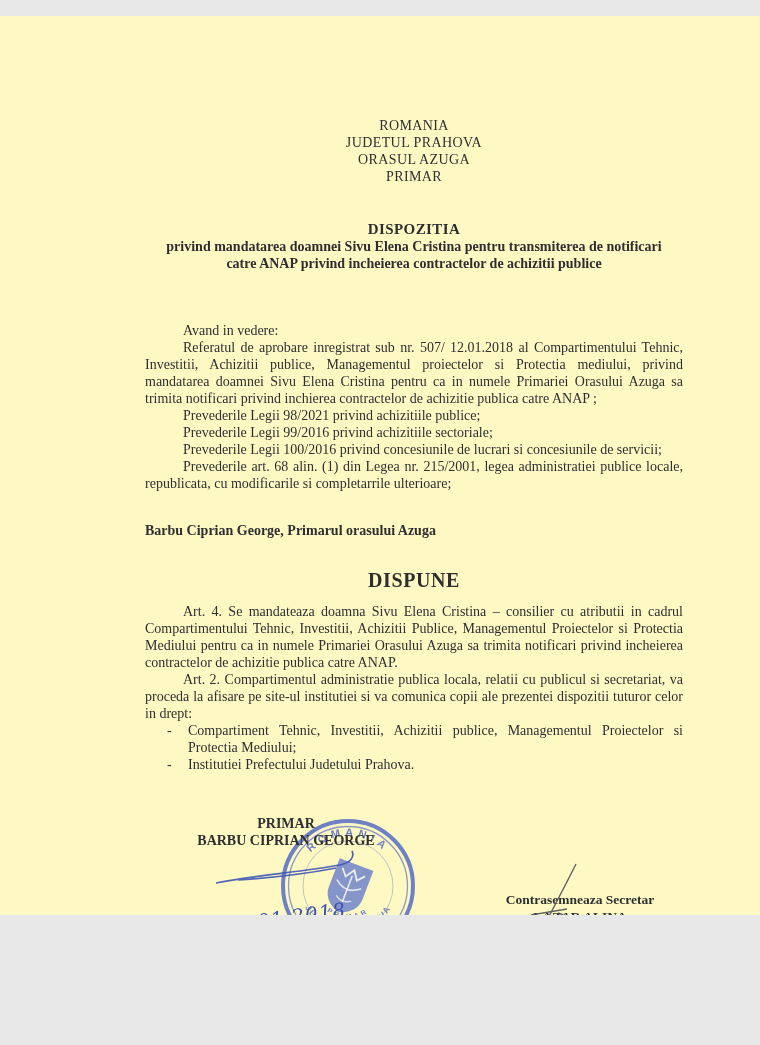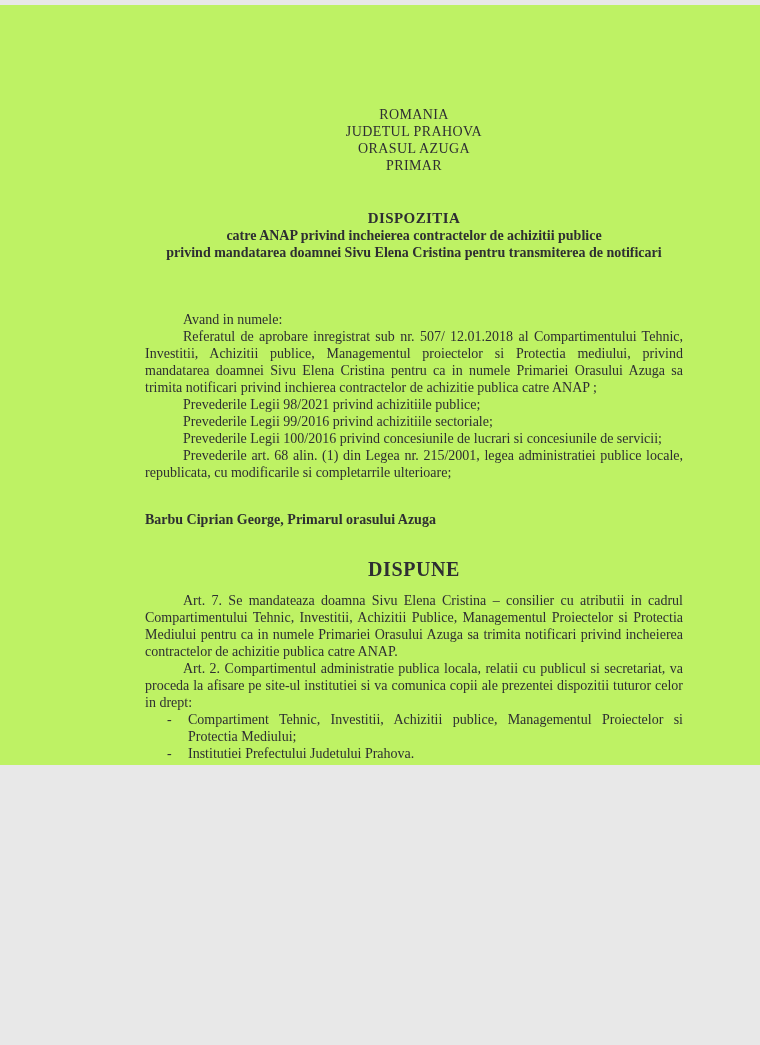--- a/index.html
+++ b/index.html
@@ -1,18 +1,18 @@
 <!DOCTYPE html>
 <html><head>
 <meta charset="utf-8">
 <style>
   html,body { margin:0; padding:0; background:#e8e8e8; }
   .page {
-    position:relative; width:760px; height:760px; margin:5px auto;
-    background:#bef264; color:#2e2e32; overflow:hidden;
+    position:relative; width:760px; height:899px; margin:16px auto;
+    background:#fef9c3; color:#2e2e32; overflow:hidden;
     font-family:"Liberation Serif", serif; font-size:14px; line-height:17px;
   }
   .abs { position:absolute; }
   .center { text-align:center; }
   .bold { font-weight:normal; }
   p { margin:0; }
   .block { left:145px; width:538px; }
   .ind { text-indent:38px; }
   .just { text-align:justify; }
   .hdr { letter-spacing:0.4px; }
@@ -48,39 +48,39 @@
 
   <div class="abs block center hdr" style="top:101px;">
     <p>ROMANIA</p>
     <p>JUDETUL PRAHOVA</p>
     <p>ORASUL AZUGA</p>
     <p>PRIMAR</p>
   </div>
 
   <div class="abs block center" style="top:205px;">
     <p class="titleMain">DISPOZITIA</p>
+    <p class="titleSub">privind mandatarea doamnei Sivu Elena Cristina pentru transmiterea de notificari</p>
     <p class="titleSub">catre ANAP privind incheierea contractelor de achizitii publice</p>
-    <p class="titleSub">privind mandatarea doamnei Sivu Elena Cristina pentru transmiterea de notificari</p>
   </div>
 
   <div class="abs block" style="top:306px;">
-    <p class="ind">Avand in numele:</p>
+    <p class="ind">Avand in vedere:</p>
     <p class="ind just"><span>Referatul de aprobare inregistrat sub nr. </span><span class="bold">507/ 12.01.2018</span><span> al Compartimentului Tehnic, Investitii, Achizitii publice, Managementul proiectelor si Protectia mediului, privind mandatarea doamnei Sivu Elena Cristina pentru ca in numele Primariei Orasului Azuga sa trimita notificari privind inchierea contractelor de achizitie publica catre ANAP ;</span></p>
     <p class="ind just">Prevederile Legii 98/2021 privind achizitiile publice;</p>
     <p class="ind just">Prevederile Legii 99/2016 privind achizitiile sectoriale;</p>
     <p class="ind just">Prevederile Legii 100/2016 privind concesiunile de lucrari si concesiunile de servicii;</p>
     <p class="ind just">Prevederile art. 68 alin. (1) din Legea nr. 215/2001, legea administratiei publice locale, republicata, cu modificarile si completarrile ulterioare;</p>
   </div>
 
   <p class="abs block issuer" style="top:506px;">Barbu Ciprian George, Primarul orasului Azuga</p>
 
   <p class="abs block center dispune" style="top:556px;">DISPUNE</p>
 
   <div class="abs block" style="top:587px;">
-    <p class="ind just"><span class="bold">Art. 7.</span><span> Se mandateaza doamna Sivu Elena Cristina – consilier cu atributii in cadrul Compartimentului Tehnic, Investitii, Achizitii Publice, Managementul Proiectelor si Protectia Mediului pentru ca in numele Primariei Orasului Azuga sa trimita notificari privind incheierea contractelor de achizitie publica catre ANAP.</span></p>
+    <p class="ind just"><span class="bold">Art. 4.</span><span> Se mandateaza doamna Sivu Elena Cristina – consilier cu atributii in cadrul Compartimentului Tehnic, Investitii, Achizitii Publice, Managementul Proiectelor si Protectia Mediului pentru ca in numele Primariei Orasului Azuga sa trimita notificari privind incheierea contractelor de achizitie publica catre ANAP.</span></p>
     <p class="ind just"><span class="bold">Art. 2.</span><span> Compartimentul administratie publica locala, relatii cu publicul si secretariat, va proceda la afisare pe site-ul institutiei si va comunica copii ale prezentei dispozitii tuturor celor in drept:</span></p>
     <div class="bullets">
       <div class="bullet">
         <span class="dash">-</span>
         <span class="btxt">Compartiment Tehnic, Investitii, Achizitii publice, Managementul Proiectelor si Protectia Mediului;</span>
       </div>
       <div class="bullet">
         <span class="dash">-</span>
         <span class="btxt">Institutiei Prefectului Judetului Prahova.</span>
       </div>

